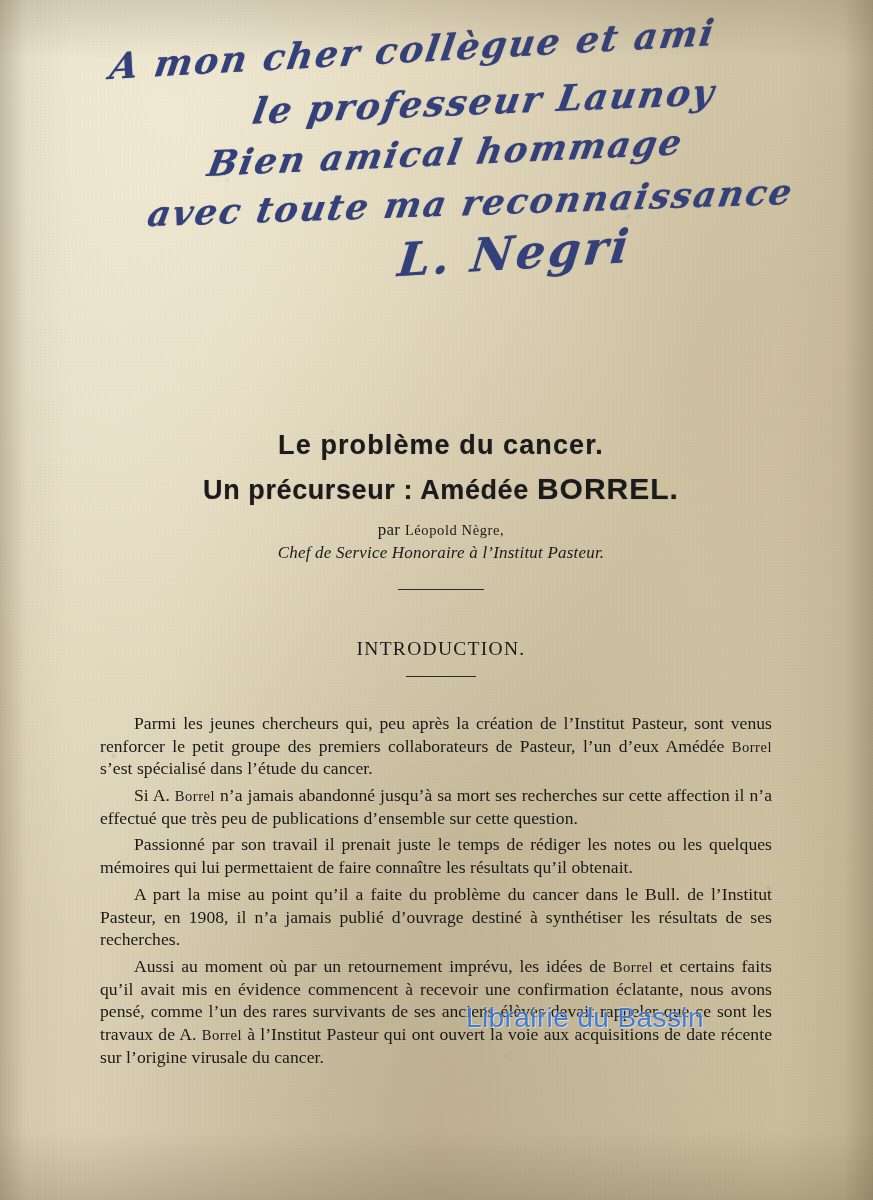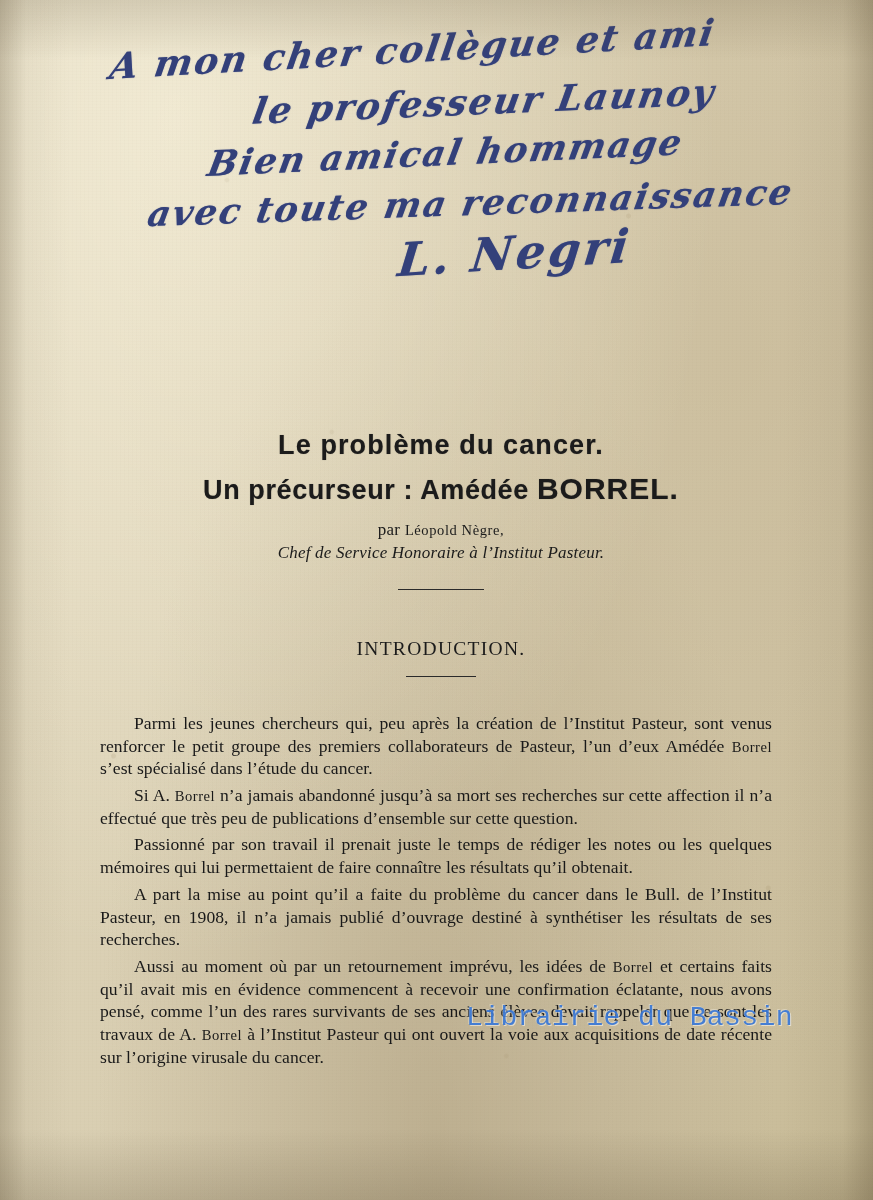--- a/index.html
+++ b/index.html
@@ -165,21 +165,21 @@
   .body-text .sc {
     font-size: 14.6px;
     letter-spacing: .5px;
   }
 
   
   .watermark {
     position: absolute;
     left: 466px;
     top: 1002px;
-    font-family: Liberation Mono, monospace;
+    font-family: Liberation Sans, sans-serif;
     font-size: 28px;
     color: #3a79d8;
     letter-spacing: .4px;
     text-shadow:
       1px 1px 0 rgba(255,255,255,.55),
       -1px -1px 0 rgba(255,255,255,.35);
     opacity: .92;
     pointer-events: none;
   }
 </style>

